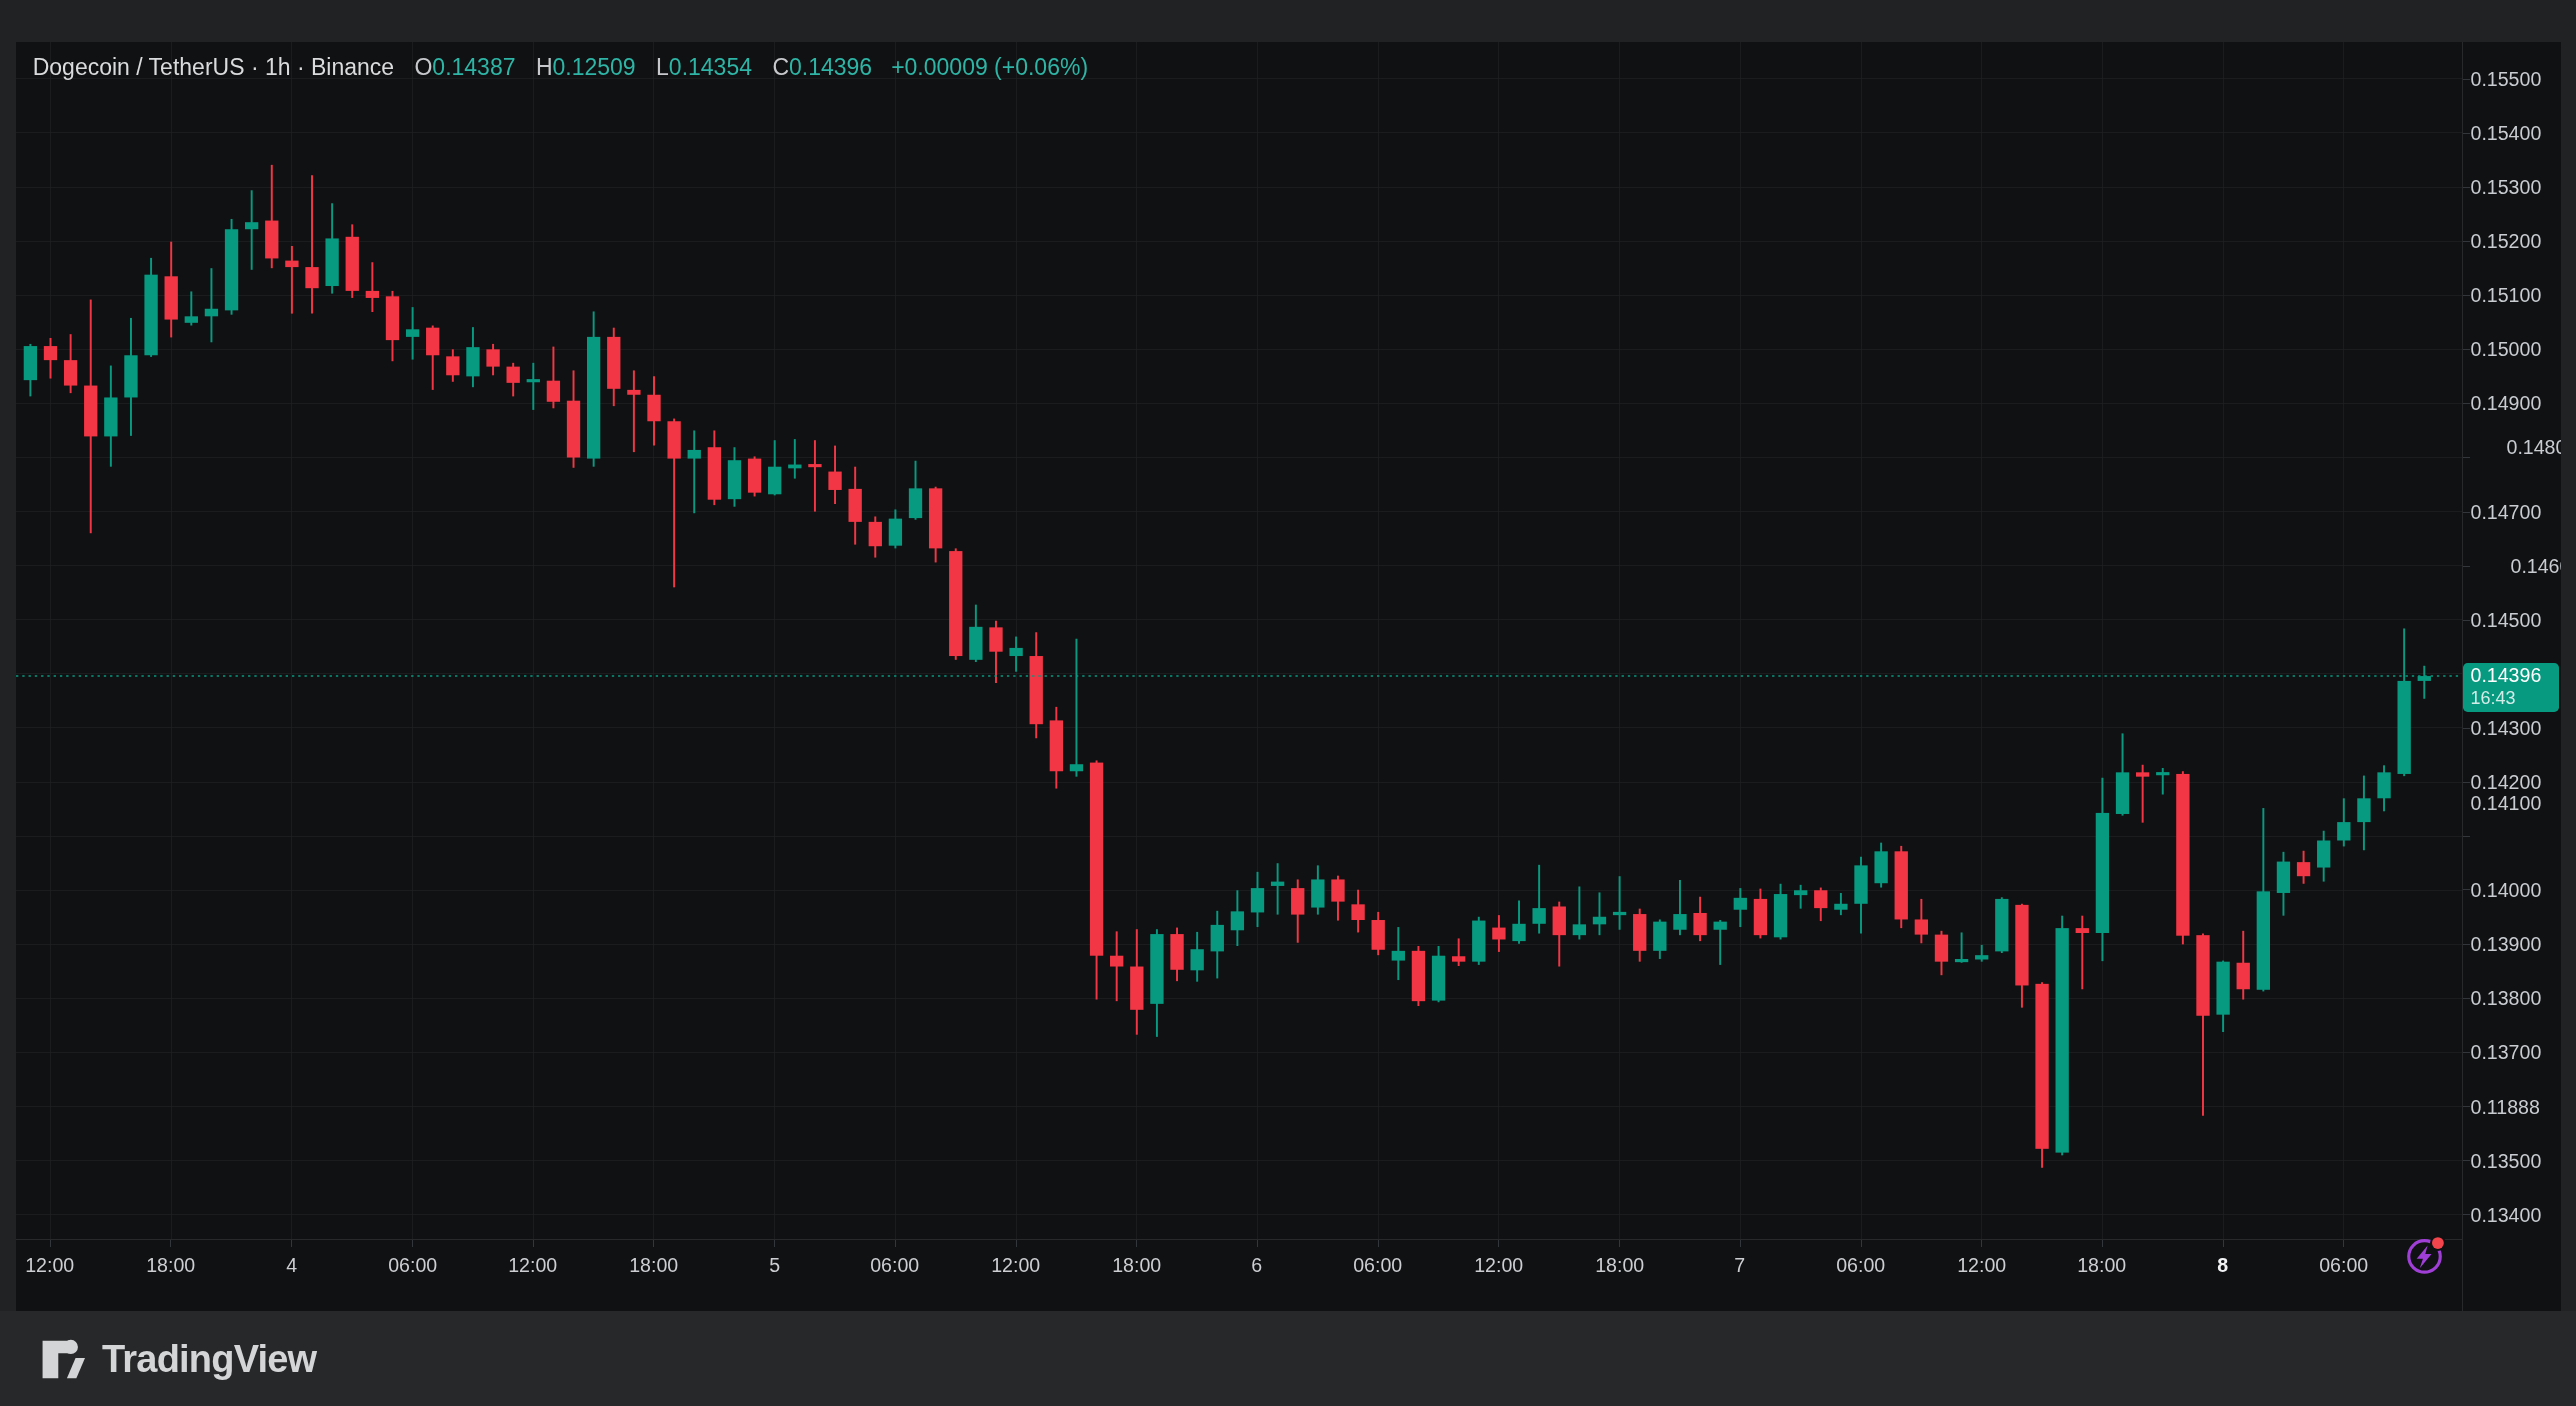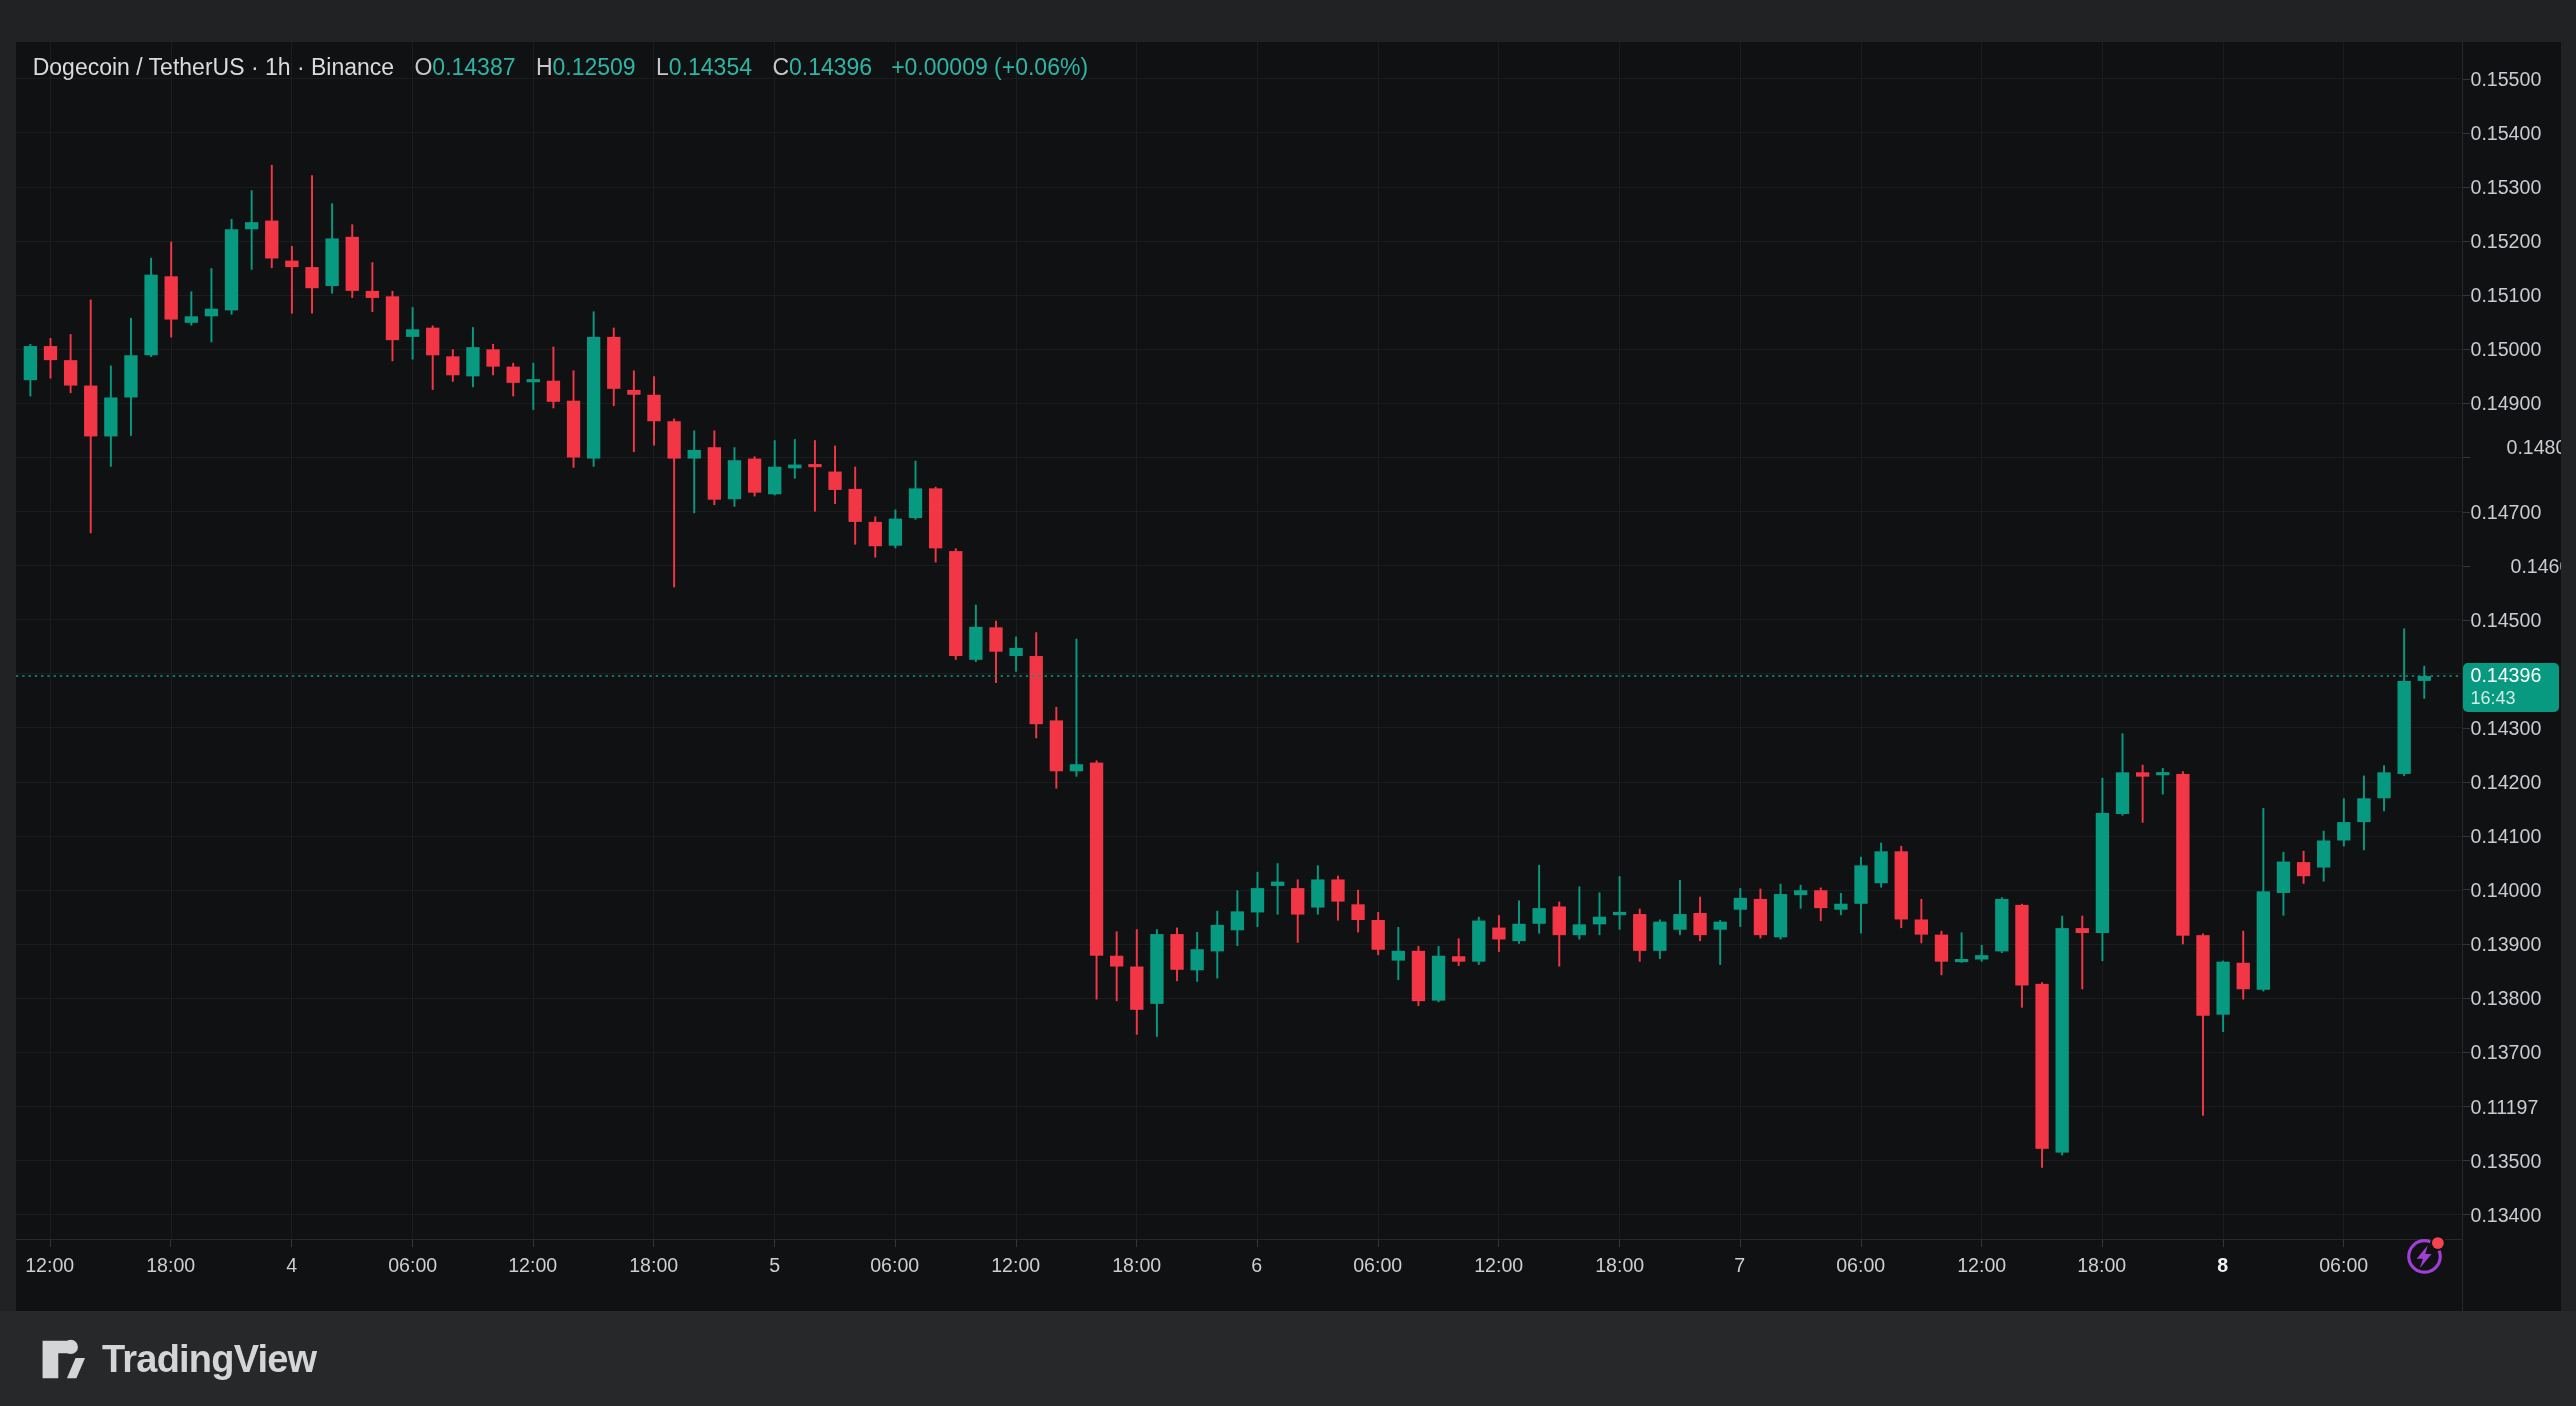--- a/index.html
+++ b/index.html
@@ -349,31 +349,31 @@
         <div class="price-label" style="top: 524px; margin-left: 40px;">0.14600</div>
         <div class="price-tick" style="top: 578px;"></div>
         <div class="price-label" style="top: 578px;">0.14500</div>
         <div class="price-tick" style="top: 632px;"></div>
         <div class="price-label" style="top: 632px;">0.14400</div>
         <div class="price-tick" style="top: 686px;"></div>
         <div class="price-label" style="top: 686px;">0.14300</div>
         <div class="price-tick" style="top: 740px;"></div>
         <div class="price-label" style="top: 740px;">0.14200</div>
         <div class="price-tick" style="top: 794px;"></div>
-        <div class="price-label" style="top: 794px;">0.14100</div>
+        <div class="price-label" style="top: 761px;">0.14100</div>
         <div class="price-tick" style="top: 847px;"></div>
         <div class="price-label" style="top: 848px;">0.14000</div>
         <div class="price-tick" style="top: 902px;"></div>
         <div class="price-label" style="top: 902px;">0.13900</div>
         <div class="price-tick" style="top: 956px;"></div>
         <div class="price-label" style="top: 956px;">0.13800</div>
         <div class="price-tick" style="top: 1010px;"></div>
         <div class="price-label" style="top: 1010px;">0.13700</div>
         <div class="price-tick" style="top: 1064px;"></div>
-        <div class="price-label" style="top: 1065px;">0.11197</div>
+        <div class="price-label" style="top: 1065px;">0.11888</div>
         <div class="price-tick" style="top: 1118px;"></div>
         <div class="price-label" style="top: 1119px;">0.13500</div>
         <div class="price-tick" style="top: 1172px;"></div>
         <div class="price-label" style="top: 1173px;">0.13400</div>
       </div>
 
     <div id="time-axis">
         <div class="time-tick" style="left: 34px;"></div>
         <div class="time-label" style="left: 34px;">12:00</div>
         <div class="time-tick" style="left: 154px;"></div>

